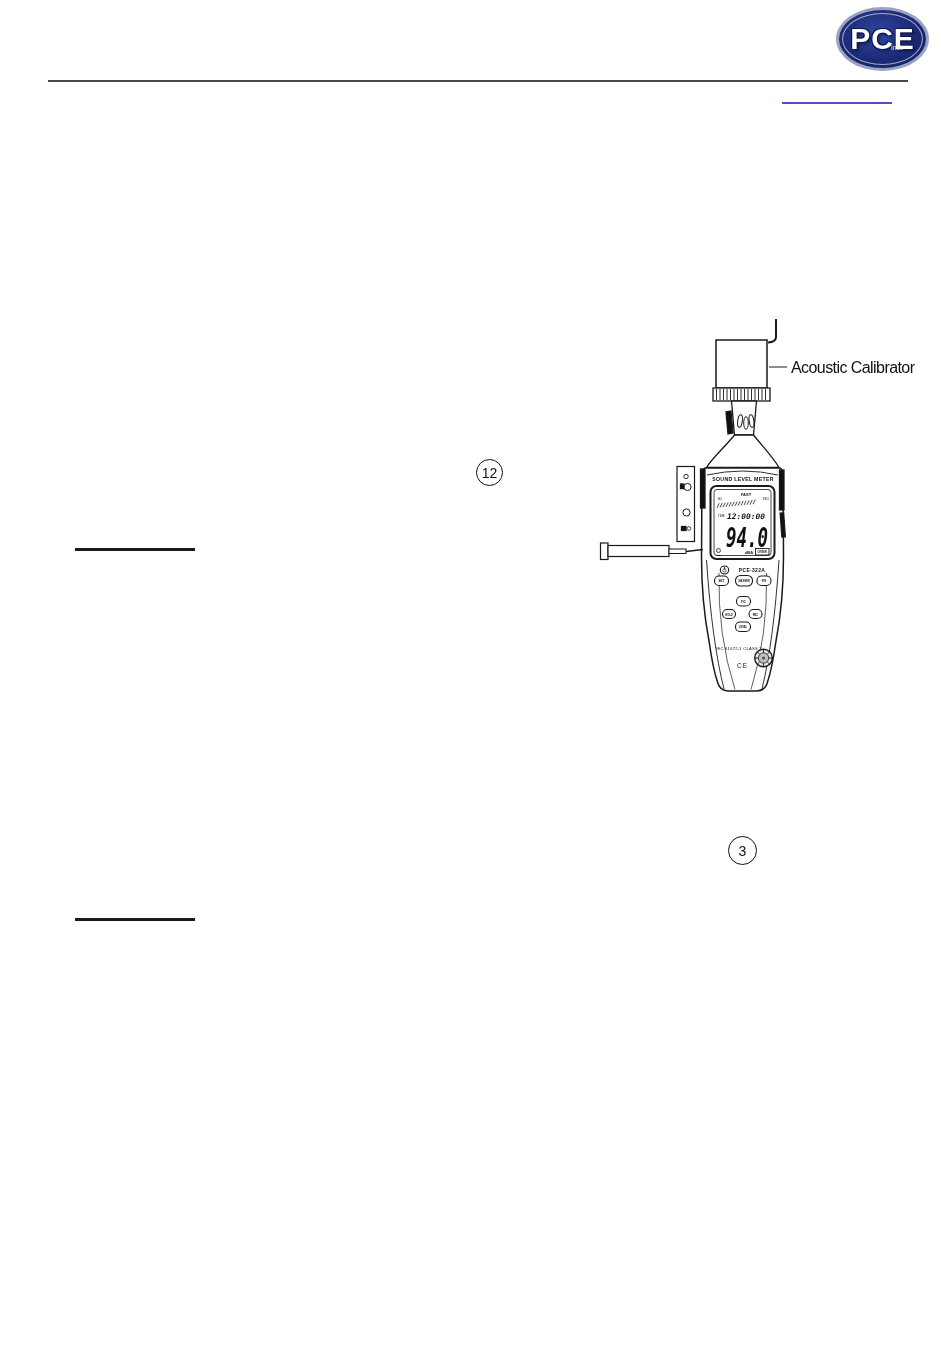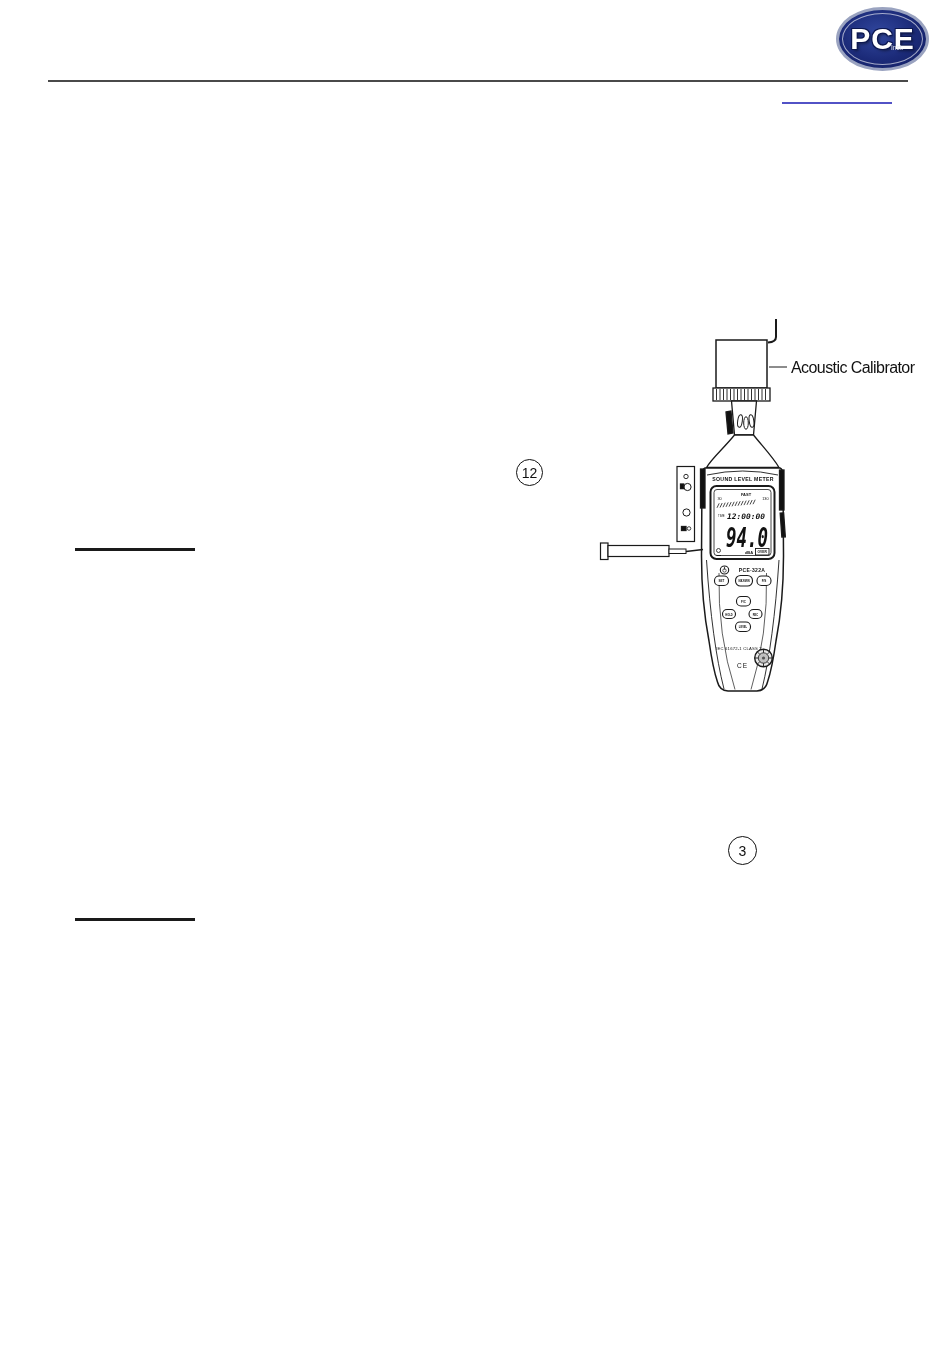--- a/index.html
+++ b/index.html
@@ -19,21 +19,21 @@
 
   #header-rule { left:48px; top:80px; width:860px; height:2px; background:#4a4a4a; }
   #link-underline { left:782px; top:102px; width:110px; height:2.4px; background:#5252c6; }
 
   .divider { left:75px; width:120px; height:3px; background:#1a1a1a; }
   #divider-1 { top:548px; }
   #divider-2 { top:918px; }
 
   .callout { border:1.6px solid #111; border-radius:50%; display:flex; align-items:center;
              justify-content:center; font-size:14px; color:#111; background:#fff; }
-  #callout-12 { left:516px; top:459px; width:27px; height:27px; }
+  #callout-12 { left:476px; top:459px; width:27px; height:27px; }
   #callout-15 { left:728px; top:836px; width:29px; height:29px; }
 
   #device-figure { left:598px; top:310px; }
   text { fill:#111; }
   .seg { font-family:"DejaVu Sans Mono", monospace; font-style:italic; font-weight:bold; }
   .lbl { font-family:"Liberation Sans", sans-serif; }
 </style>
 </head>
 <body>
 

